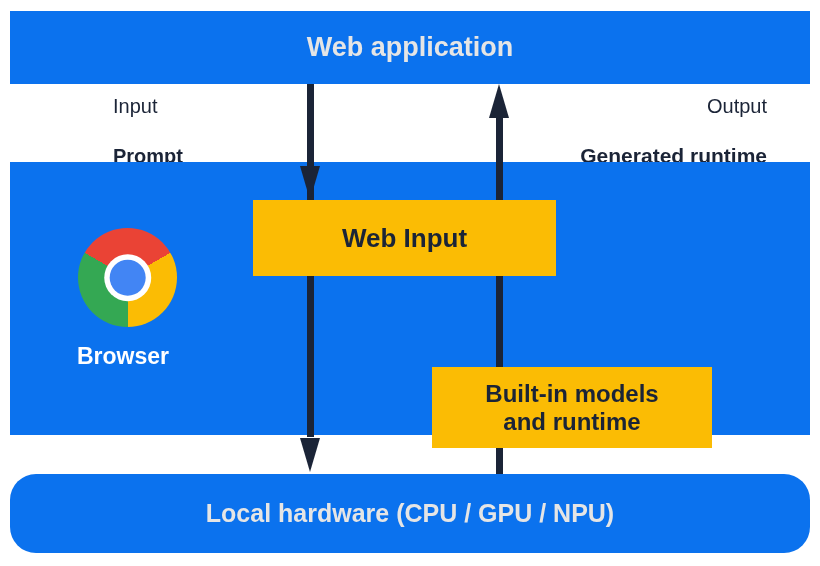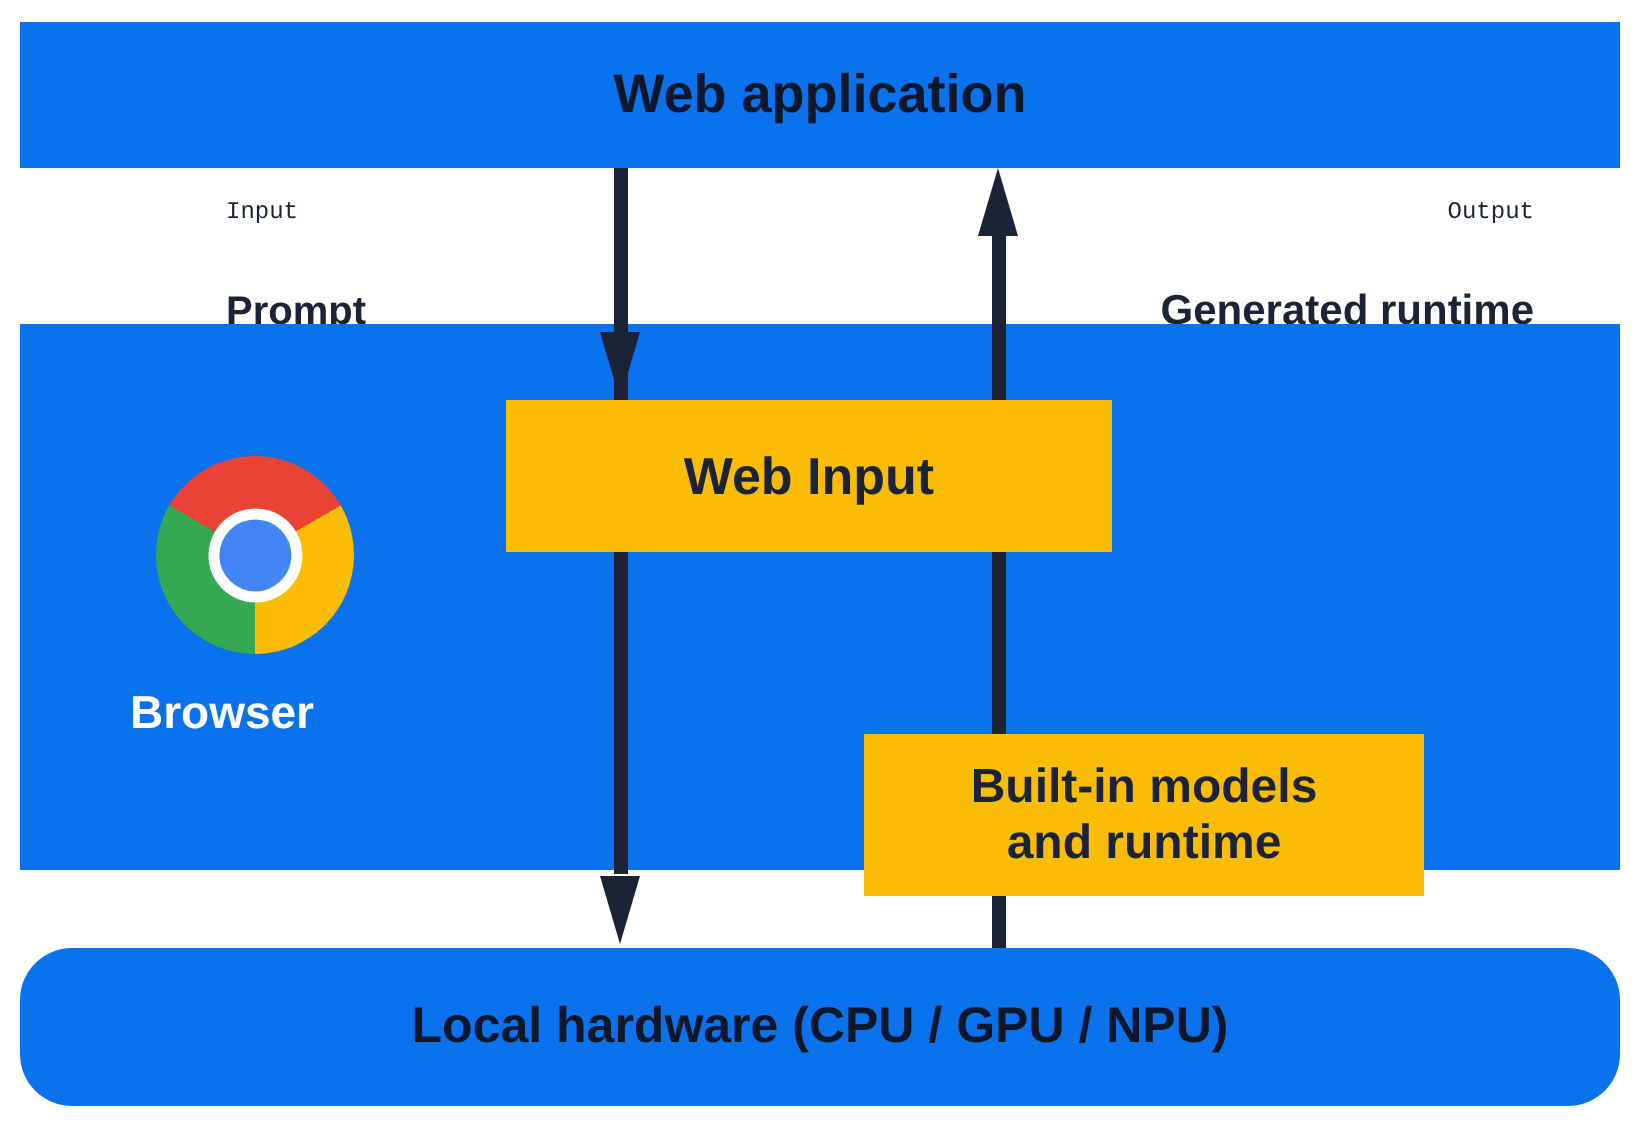--- a/index.html
+++ b/index.html
@@ -12,30 +12,30 @@
     overflow: hidden;
   }
   .band {
     position: absolute;
     left: 10px;
     width: 800px;
     background: #0b72ee;
     display: flex;
     align-items: center;
     justify-content: center;
-    color: #0f172a;
+    color: #e5e5e5;
     font-weight: 700;
   }
   .band-top    { top: 11px;  height: 73px; font-size: 27px; }
   .band-middle { top: 162px; height: 273px; }
   .band-bottom { top: 474px; height: 79px; font-size: 25px; border-radius: 26px; }
 
   
   .flow-label { position: absolute; top: 96px; color: #1b2437; }
-  .flow-label .small { font-size: 12px; font-weight: 400; line-height: 20px; font-family: Liberation Mono, monospace; }
+  .flow-label .small { font-size: 20px; font-weight: 400; line-height: 20px; }
   .flow-label .big   { font-size: 20px; font-weight: 700; line-height: 26px; margin-top: 27px; }
   .flow-label-left  { left: 113px; text-align: left; }
   .flow-label-right { right: 53px; text-align: right; }
   .flow-label-right .big { font-size: 21px; }
 
   
   .arrow-line {
     position: absolute;
     width: 7px;
     background: #1b2437;
@@ -93,21 +93,21 @@
   .chrome-logo .core {
     position: absolute;
     left: 50%; top: 50%;
     width: 37%; height: 37%;
     transform: translate(-50%, -50%);
     border-radius: 50%;
     background: #4285f4;
   }
   .browser-label {
     position: absolute;
-    left: 46px; top: 343px;
+    left: 58px; top: 343px;
     width: 130px;
     text-align: center;
     color: #ffffff;
     font-size: 23px;
     font-weight: 700;
     z-index: 2;
   }
 </style>
 </head>
 <body>

